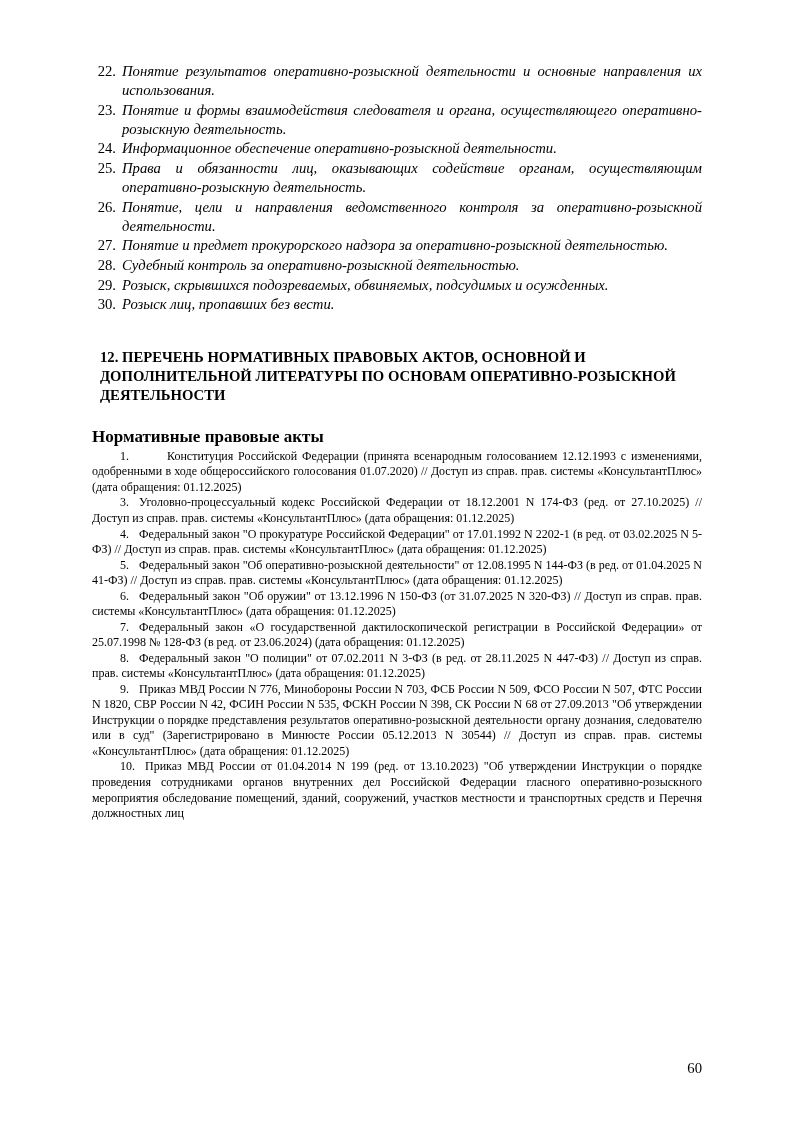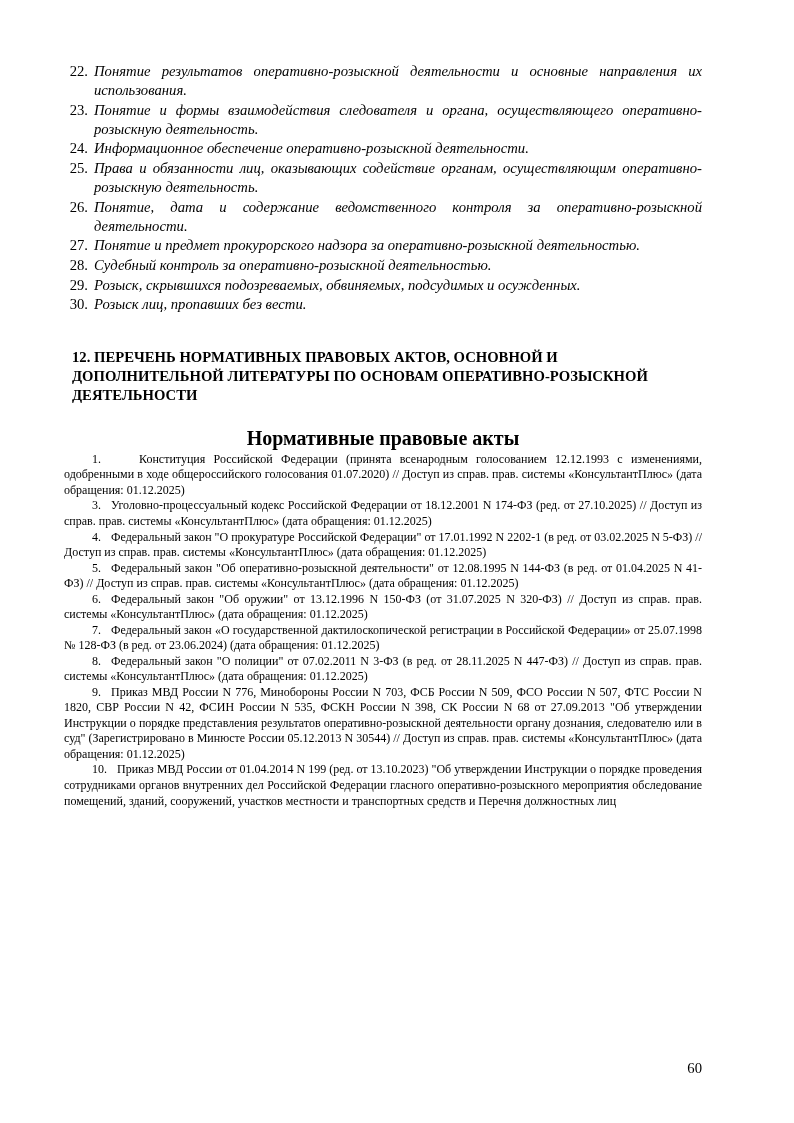--- a/index.html
+++ b/index.html
@@ -5,21 +5,21 @@
   html, body {
     margin: 0;
     padding: 0;
     background: #ffffff;
   }
   .page {
     width: 794px;
     height: 1123px;
     position: relative;
     box-sizing: border-box;
-    padding: 62px 92px 40px 64px;
+    padding: 62px 92px 40px 92px;
     background: #ffffff;
     font-family: "Liberation Serif", serif;
     color: #000000;
   }
   .numbered-list {
     list-style: none;
     margin: 0;
     padding: 0;
     font-size: 14.7px;
     line-height: 1.30;
@@ -45,23 +45,22 @@
   .section-title {
     text-align: left;
     font-weight: bold;
     font-size: 14.7px;
     line-height: 1.28;
     margin-top: 34px;
     margin-bottom: 0;
     padding: 0 8px;
   }
   .subsection-title {
-    text-align: center;
     font-weight: bold;
-    font-size: 20px;
+    font-size: 17px;
     margin-top: 22px;
     margin-bottom: 2px;
   }
   .ref-list {
     font-size: 12px;
     line-height: 1.295;
   }
   .ref-item {
     text-align: justify;
     text-justify: inter-word;
@@ -99,21 +98,21 @@
     <li>
       <span class="num">24.</span>
       <span class="txt">Информационное обеспечение оперативно-розыскной деятельности.</span>
     </li>
     <li>
       <span class="num">25.</span>
       <span class="txt">Права и обязанности лиц, оказывающих содействие органам, осуществляющим оперативно-розыскную деятельность.</span>
     </li>
     <li>
       <span class="num">26.</span>
-      <span class="txt">Понятие, дата и содержание ведомственного контроля за оперативно-розыскной деятельности.</span>
+      <span class="txt">Понятие, цели и направления ведомственного контроля за оперативно-розыскной деятельности.</span>
     </li>
     <li>
       <span class="num">27.</span>
       <span class="txt">Понятие и предмет прокурорского надзора за оперативно-розыскной деятельностью.</span>
     </li>
     <li>
       <span class="num">28.</span>
       <span class="txt">Судебный контроль за оперативно-розыскной деятельностью.</span>
     </li>
     <li>

